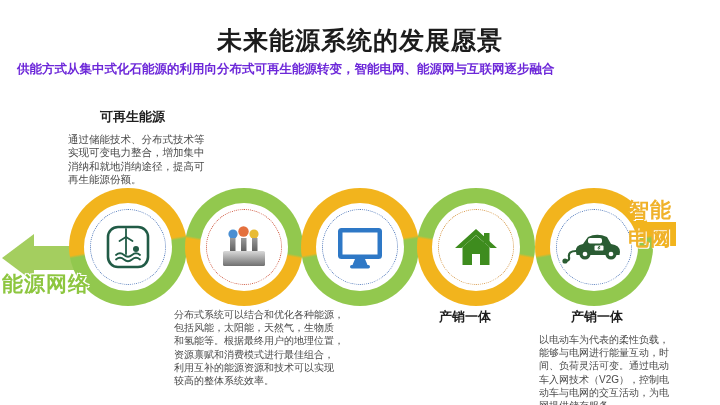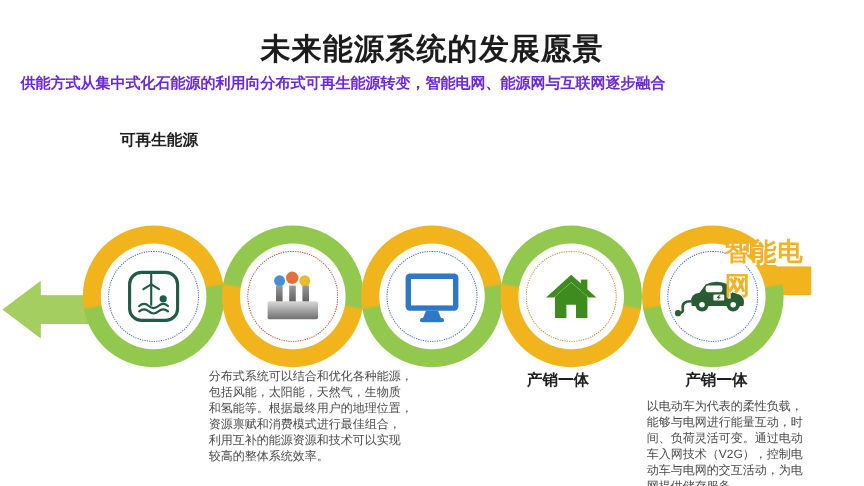--- a/index.html
+++ b/index.html
@@ -36,38 +36,43 @@
   .dot-red{border-color:#cc4f35;}
   .dot-orange{border-color:#d4913a;}
   .dot-blue{border-color:#4a74b8;}
   
   .arrow-left-shaft{left:26px;top:246px;width:106px;height:24px;background:#a4ce5f;z-index:1;}
   .arrow-left-head{left:2px;top:234px;width:0;height:0;border-top:24px solid transparent;border-bottom:24px solid transparent;border-right:32px solid #a4ce5f;z-index:1;}
   .arrow-right-shaft{left:594px;top:222px;width:98px;height:24px;background:#f2b41d;z-index:1;}
   .arrow-right-head{left:690px;top:209px;width:0;height:0;border-top:25px solid transparent;border-bottom:25px solid transparent;border-left:30px solid #f2b41d;z-index:1;}
   .energy-network-label{left:2px;top:270px;font-size:21px;font-weight:bold;color:#8dc63f;letter-spacing:1px;z-index:3;
     text-shadow:1px 1px 0 #fff,-1px -1px 0 #fff,1px -1px 0 #fff,-1px 1px 0 #fff;}
-  .smart-grid-label{left:604px;top:196px;font-size:21px;font-weight:bold;color:#f0b22a;letter-spacing:1px;z-index:3;
+  .smart-grid-label{left:628px;top:196px;font-size:21px;font-weight:bold;color:#f0b22a;letter-spacing:1px;z-index:3;
     text-shadow:1px 1px 0 #fff;}
 </style>
 </head>
 <body>
 
 <div id="stage">
 
   <div class="abs page-title">未来能源系统的发展愿景</div>
   <div class="abs page-subtitle">供能方式从集中式化石能源的利用向分布式可再生能源转变，智能电网、能源网与互联网逐步融合</div>
 
   <div class="sec sec-renewable">
     <div class="sec-title">可再生能源</div>
+    <div class="sec-body">通过储能技术、分布式技术等
+实现可变电力整合，增加集中
+消纳和就地消纳途径，提高可
+再生能源份额。</div>
   </div>
 
 
   <div class="abs arrow-left-shaft"></div>
   <div class="abs arrow-left-head"></div>
+  <div class="abs energy-network-label">能源网络</div>
 
   <div class="abs arrow-right-shaft"></div>
   <div class="abs arrow-right-head"></div>
   <div class="abs smart-grid-label">智能电网</div>
 
   <div class="node" style="left:69px">
     <div class="ring ring-yg"></div>
     <div class="ring-inner">
       <svg width="46" height="46" viewBox="0 0 46 46">
         <rect x="3" y="3" width="40" height="40" rx="10" fill="#fff" stroke="#215b46" stroke-width="2.6"></rect>

